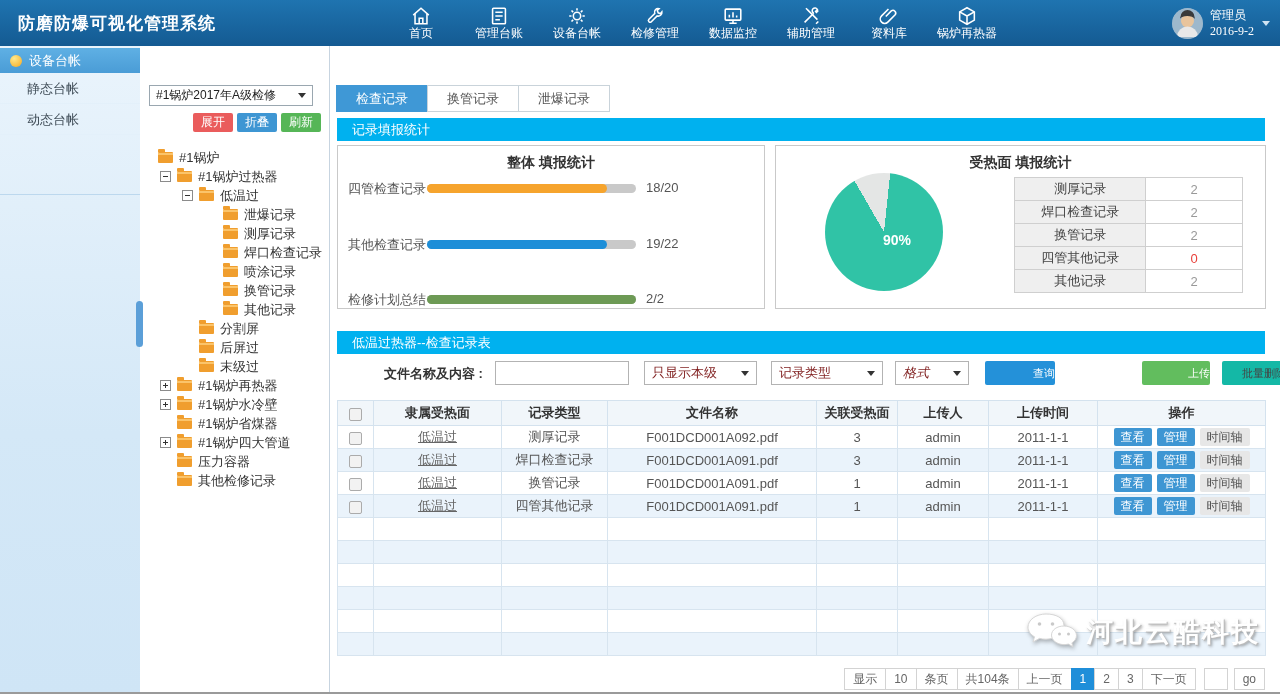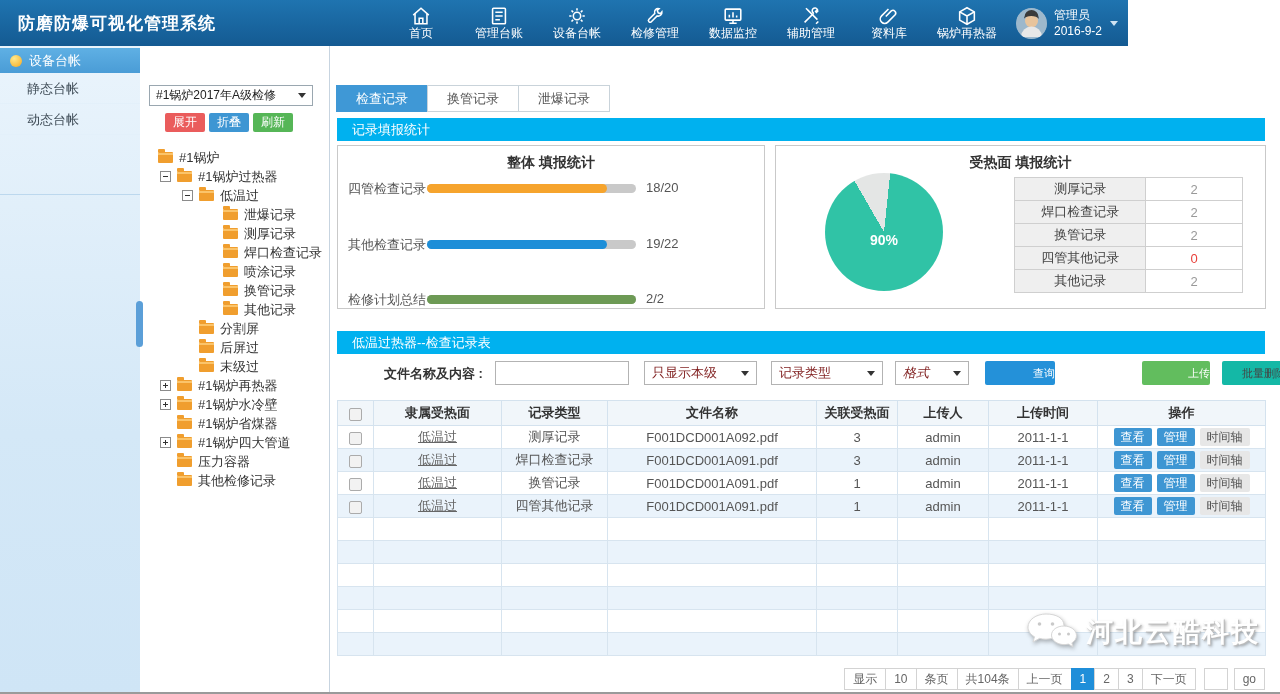--- a/index.html
+++ b/index.html
@@ -1,21 +1,21 @@
 <!DOCTYPE html>
 <html><head>
 <meta charset="utf-8">
 <style>
   * { margin:0; padding:0; box-sizing:border-box; }
   html,body { width:1280px; height:694px; overflow:hidden; font-family:"Liberation Sans","DejaVu Sans",sans-serif; background:#fff; }
   #page { position:relative; width:1280px; height:694px; border-bottom:2px solid #9a9a9a; overflow:hidden; }
 
   
-  .navbar { position:absolute; left:0; top:0; width:1128px; height:46px;
-            background:linear-gradient(180deg,#1f74b0,#145a92); }
+  .navbar { position:absolute; left:0; top:0; width:1280px; height:46px;
+            background:linear-gradient(180deg,#1f74b0,#145a92);font-family:Liberation Serif, serif; }
   .app-title { position:absolute; left:18px; top:12px; color:#fff; font-size:17px; font-weight:bold; letter-spacing:1px; }
   .nav-items { position:absolute; left:382px; top:0; height:46px; display:flex; }
   .nav-item { width:78px; height:46px; text-align:center; color:#fff; cursor:pointer; }
   .nav-item .nico { display:block; height:26px; padding-top:5px; }
   .nav-item .nlabel { display:block; font-size:12px; line-height:14px; }
   .nav-user { position:absolute; right:26px; top:7px; display:flex; align-items:center; }
   .avatar { width:31px; height:31px; border-radius:50%; overflow:hidden; background:#7da7c9; margin-right:7px; }
   .nav-user-text { color:#fff; font-size:12px; line-height:16px; }
   .nav-caret { position:absolute; right:10px; top:21px; width:0; height:0;
                border-left:4px solid transparent; border-right:4px solid transparent; border-top:5px solid #cfe3f2; }
@@ -34,21 +34,21 @@
   
   .treepanel { position:absolute; left:140px; top:46px; width:190px; height:646px; background:#fff;
                border-right:1px solid #c7d4e0; }
   .plan-select { position:absolute; left:9px; top:39px; width:164px; height:21px; border:1px solid #9aa7b0;
                  background:#fff; font-size:12px; color:#222; display:flex; align-items:center;
                  padding:0 6px; justify-content:space-between; cursor:pointer; }
   .caret { width:0; height:0; border-left:4px solid transparent; border-right:4px solid transparent; border-top:5px solid #333; }
   .tree-btns { position:absolute; left:25px; top:67px; display:flex; }
   .tbtn { width:40px; height:19px; line-height:19px; text-align:center; color:#fff; font-size:12px;
           border-radius:2px; margin-right:4px; cursor:pointer; }
-  .tbtn-red { background:#ea5c5c; } .tbtn-blue { background:#3e96d3; } .tbtn-green { background:#56b657; }
+  .tbtn-red { background:#ea5c5c;margin-left:28px; } .tbtn-blue { background:#3e96d3; } .tbtn-green { background:#56b657; }
   .tree { position:absolute; left:0; top:102px; width:188px; }
   .tnode { height:19px; display:flex; align-items:center; font-size:13px; color:#333; cursor:pointer; white-space:nowrap; }
   .lvl0 { padding-left:18px; } .lvl1 { padding-left:20px; } .lvl2 { padding-left:42px; } .lvl3 { padding-left:83px; }
   .exp { width:11px; height:11px; border:1px solid #8b8b8b; background:#fff; position:relative; margin-right:6px; flex:none; }
   .exp::before { content:""; position:absolute; left:2px; top:4px; width:5px; height:1px; background:#333; }
   .exp-plus::after { content:""; position:absolute; left:4px; top:2px; width:1px; height:5px; background:#333; }
   .exp-spacer { width:17px; flex:none; }
   .folder { width:15px; height:11px; background:#f09e2e; border-radius:1px; position:relative; margin-right:6px; flex:none; }
   .folder::before { content:""; position:absolute; top:-3px; left:0; width:7px; height:3px; background:#f09e2e; border-radius:1px 1px 0 0; }
   .folder::after { content:""; position:absolute; top:1px; left:0; width:15px; height:2px; background:#fbc46a; }
@@ -71,21 +71,21 @@
   .panel-title { text-align:center; font-size:14px; font-weight:bold; color:#333; margin-top:8px; }
 
   .stat-row { position:absolute; left:0; height:20px; width:100%; }
   .stat-row .slabel { position:absolute; left:10px; top:2px; font-size:13px; color:#555; }
   .stat-row .track { position:absolute; left:89px; top:6px; width:209px; height:9px; background:#c9c9c9; border-radius:5px; }
   .stat-row .fill { height:9px; border-radius:5px; }
   .stat-row .sval { position:absolute; left:308px; top:2px; font-size:13px; color:#555; }
   .srow0 { top:32px; } .srow1 { top:88px; } .srow2 { top:143px; }
 
   .pie { position:absolute; left:49px; top:27px; width:118px; height:118px; border-radius:50%; }
-  .pie-label { position:absolute; left:49px; top:86px; width:118px; text-align:center; color:#fff; font-size:14px; font-weight:bold; }
+  .pie-label { position:absolute; left:62px; top:86px; width:118px; text-align:center; color:#fff; font-size:14px; font-weight:bold; }
   .stable { position:absolute; left:238px; top:31px; width:229px; border-collapse:collapse; }
   .stable td { border:1px solid #cfcfcf; height:23px; font-size:13px; text-align:center; }
   .stable td.sl { width:132px; background:#efefef; color:#444; }
   .stable td.sv { width:97px; background:#fff; color:#999; }
   .stable td.sv.alert { color:#e8403a; }
 
   .filterrow { position:absolute; left:7px; top:313px; width:928px; height:28px;margin-left:47px; }
   .flabel { position:absolute; left:0; top:6px; font-size:13px; font-weight:bold; color:#333; }
   .ftext { position:absolute; left:111px; top:2px; width:134px; height:24px; border:1px solid #b3b3b3; font-size:13px; padding:0 5px; }
   .fselect { position:absolute; top:2px; height:24px; border:1px solid #b3b3b3; background:#fff; font-size:13px; color:#7f1d1d;

